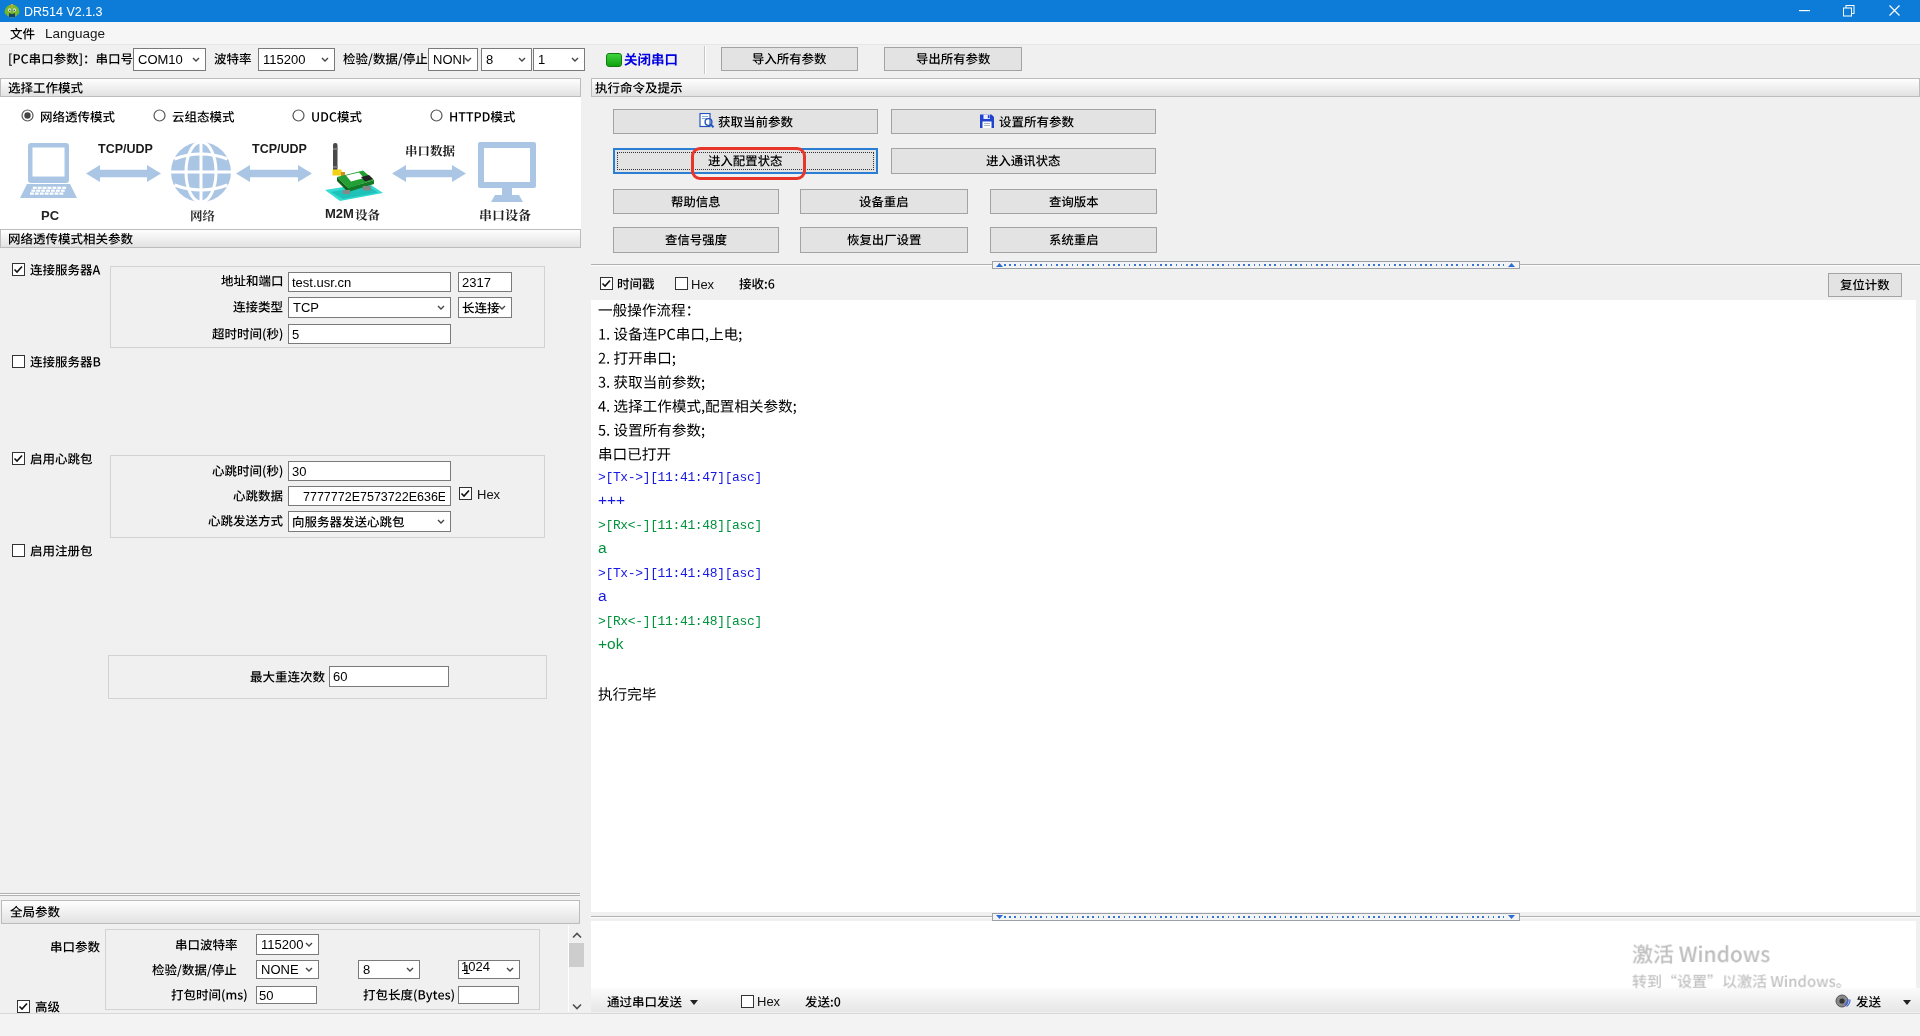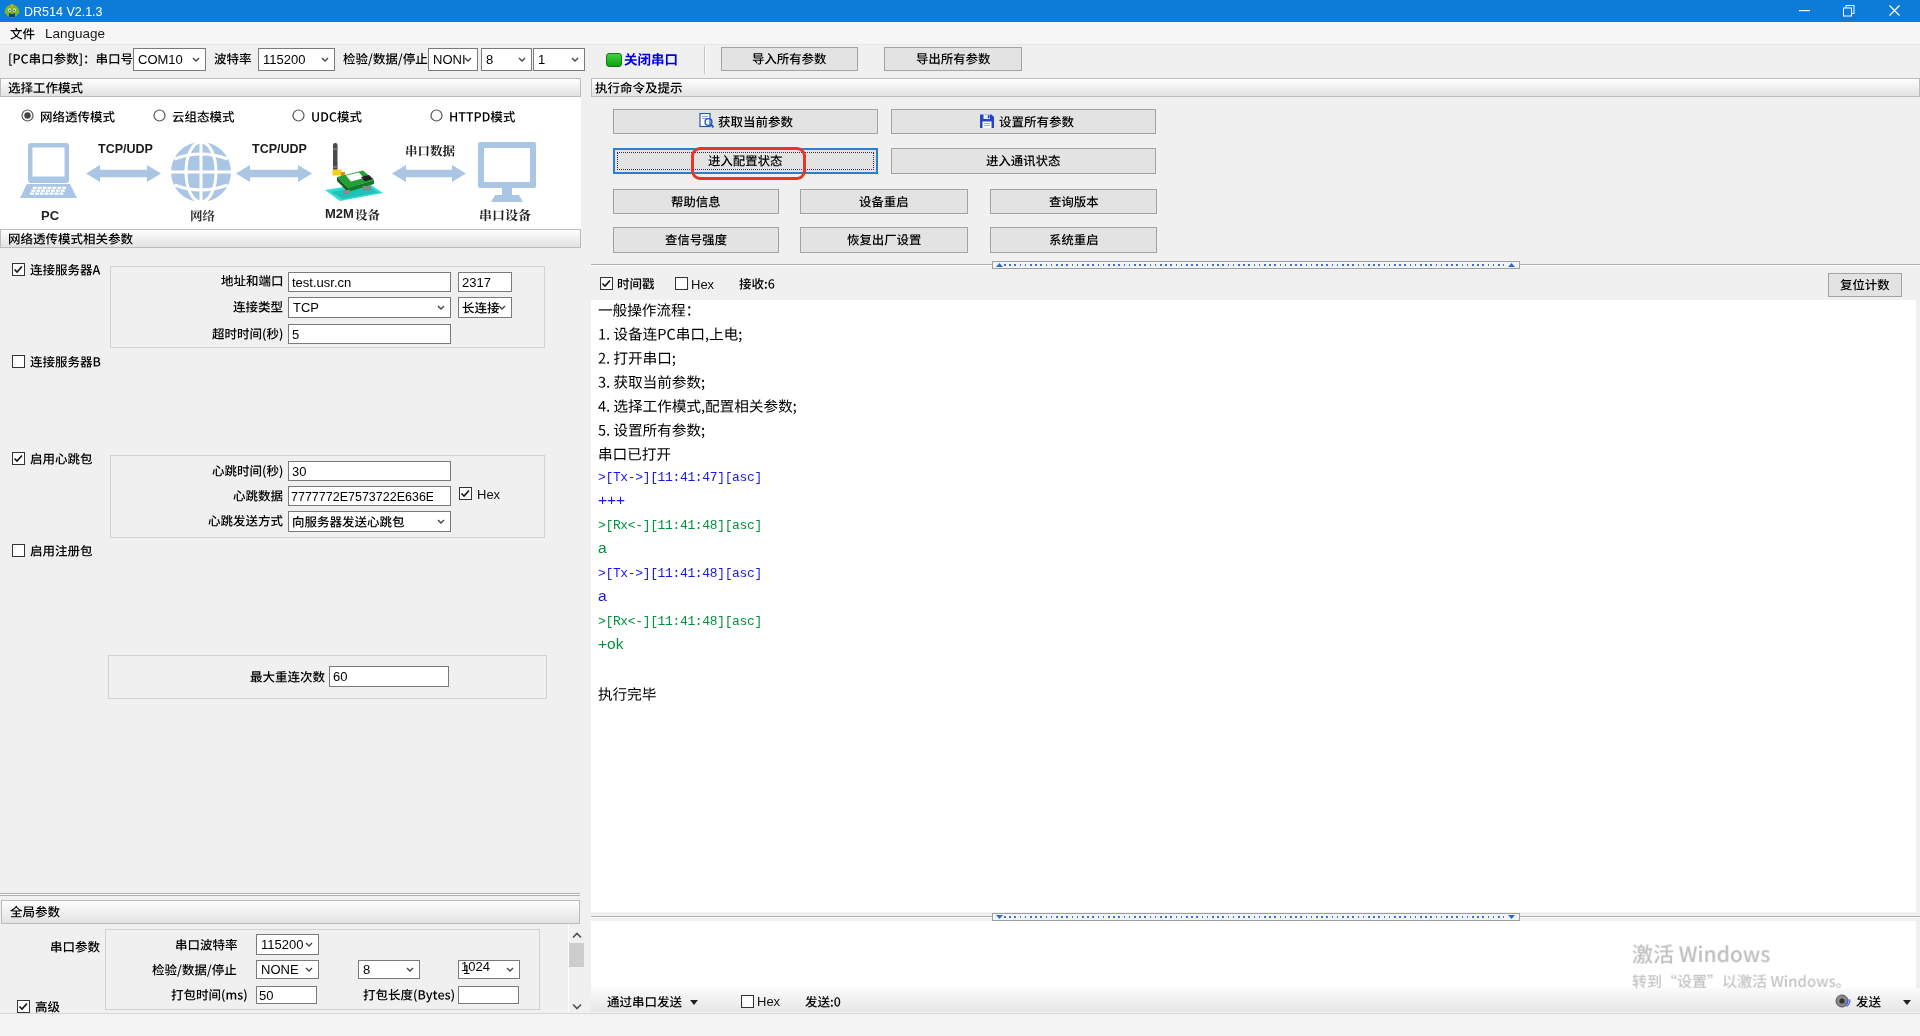--- a/index.html
+++ b/index.html
@@ -676,21 +676,21 @@
     </div>
     <svg style="position:absolute;left:233.0px;top:488.0px;overflow:visible" width="50.0" height="1">
       <g fill="#000" transform="translate(0,12.50) scale(0.01250,-0.01250)">
         <use href="#g86" x="0"></use>
         <use href="#g87" x="1000"></use>
         <use href="#g8" x="2000"></use>
         <use href="#g18" x="3000"></use>
       </g>
     </svg>
     <div style="position:absolute;left:288px;top:486px;width:163px;height:20px;background:#fff;border:1px solid #7a7a7a;box-sizing:border-box"></div>
-    <div style="position:absolute;left:289px;top:487px;width:144px;height:18px;overflow:hidden">
+    <div style="position:absolute;left:301px;top:487px;width:144px;height:18px;overflow:hidden">
       <svg style="position:absolute;left:2px;top:13.5px;overflow:visible" width="2" height="2">
         <text x="0" y="0" font-family="Liberation Sans" font-size="12.5px" font-weight="normal" fill="#000">7777772E7573722E636E</text>
       </svg>
     </div>
     <div style="position:absolute;left:459px;top:487px;width:13px;height:13px;background:#fff;border:1px solid #333;box-sizing:border-box"></div>
     <svg style="position:absolute;left:459px;top:487px" width="13" height="13">
       <path d="M2.5 6.5 L5 9 L10 3.5" stroke="#111" stroke-width="1.6" fill="none"></path>
     </svg>
     <svg style="position:absolute;left:477px;top:498.5px;overflow:visible" width="2" height="2">
       <text x="0" y="0" font-family="Liberation Sans" font-size="13px" font-weight="normal" fill="#111">Hex</text>

